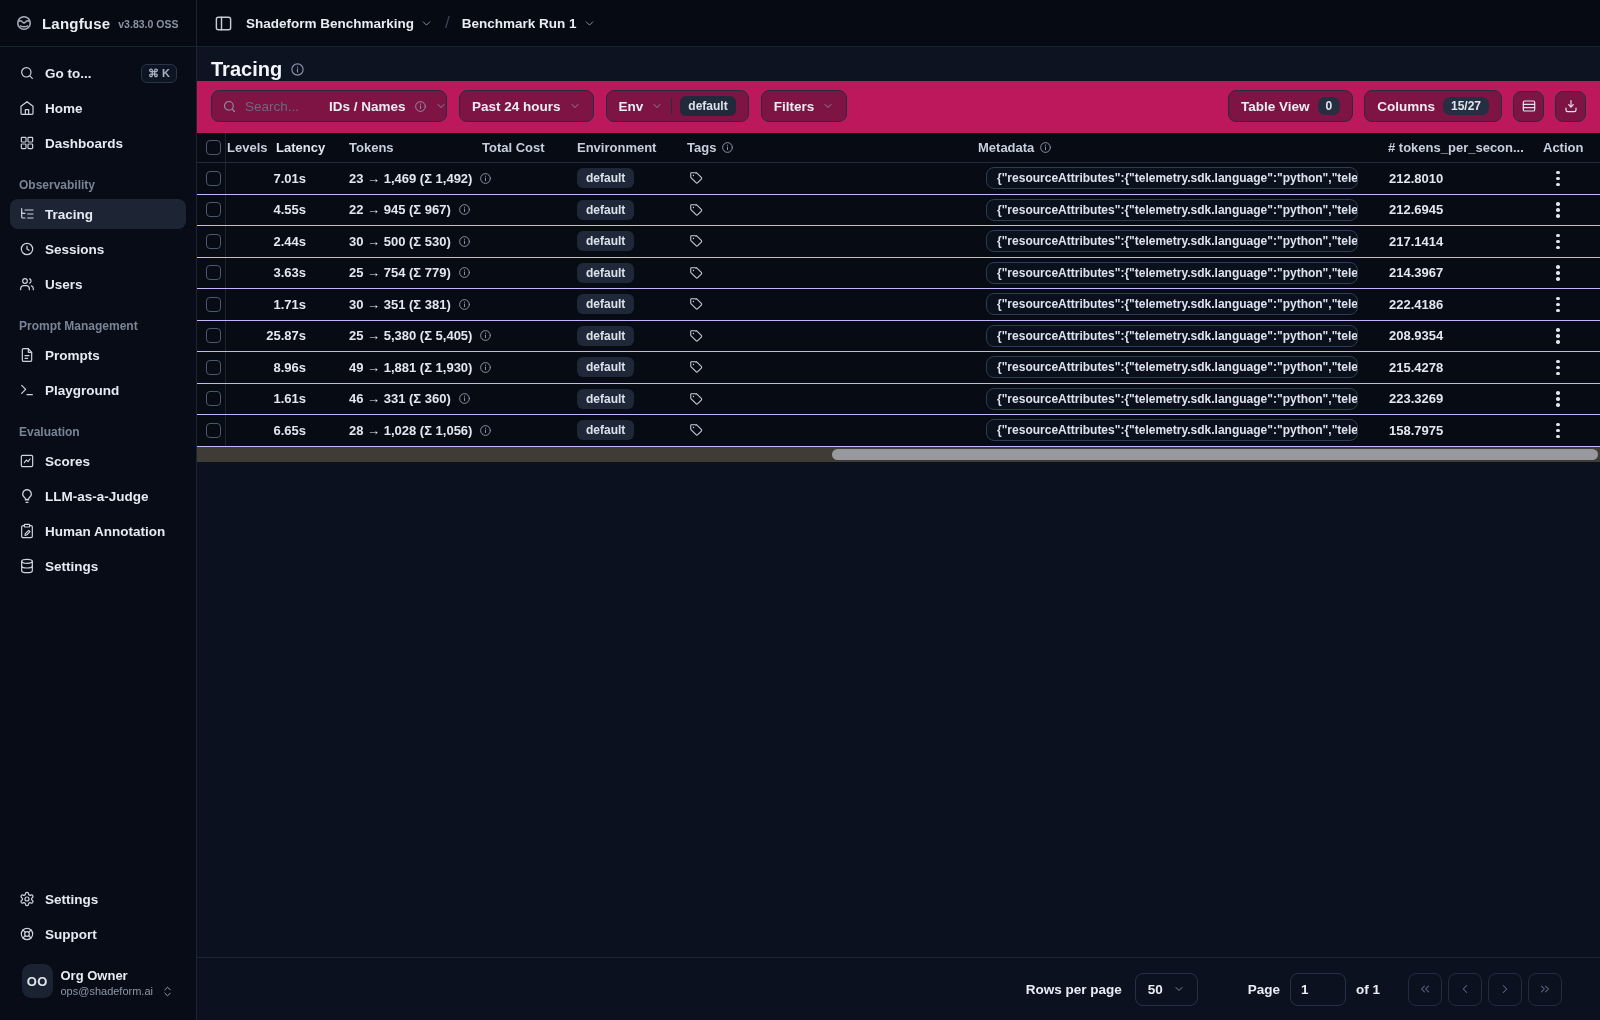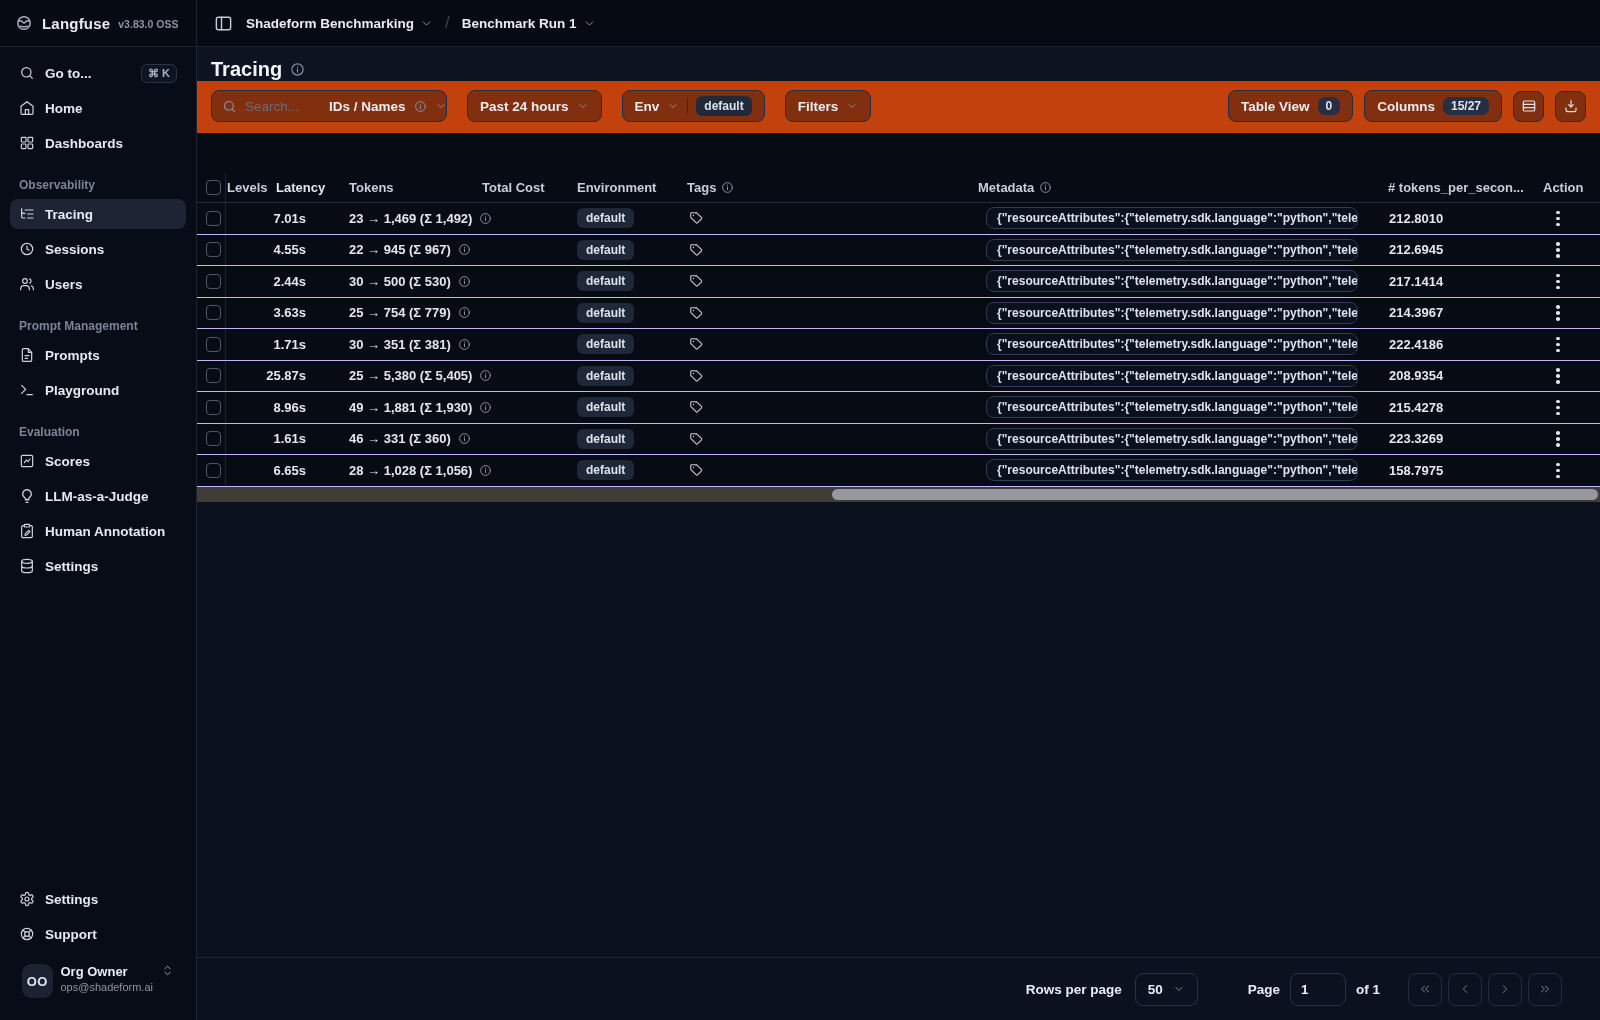--- a/index.html
+++ b/index.html
@@ -15,21 +15,21 @@
   .logo-mark { color:#a9b1bf; }
   .brand-name { font-size:15px; font-weight:700; letter-spacing:.2px; }
   .brand-ver { font-size:10.5px; font-weight:700; color:#8b93a4; margin-top:2px; }
   .side-nav { padding:11px 10px 8px; display:flex; flex-direction:column; }
   .side-item { display:flex; align-items:center; gap:10px; height:30px; padding:0 9px; border-radius:8px; font-size:13.5px; font-weight:600; color:#e6eaf2; margin-bottom:5px; cursor:pointer; }
   .side-item .ic { color:#cdd4e0; }
   .side-item.active { background:#1d2534; }
   .kbd { margin-left:auto; border:1px solid #2a3447; background:#0d1422; border-radius:6px; padding:2px 6px; font-size:11px; font-weight:600; color:#aab2c2; }
   .side-label { font-size:12px; font-weight:600; color:#7b8496; margin:15px 9px 7px; }
   .side-spacer { flex:1; }
-  .account { display:flex; align-items:flex-start; gap:8px; padding:10px 12px 14px; cursor:pointer; }
+  .account { display:flex; align-items:flex-end; gap:8px; padding:10px 12px 14px; cursor:pointer; }
   .avatar { width:34px; height:34px; border-radius:9px; background:#1b2332; display:flex; align-items:center; justify-content:center; font-size:13px; font-weight:700; color:#dfe5ee; letter-spacing:.5px; }
   .acct-name { font-size:13px; font-weight:700; line-height:1.2; }
   .acct-email { font-size:11px; color:#8e96a7; line-height:1.3; }
   .acct-chevrons { margin-left:auto; color:#9aa3b4; }
 
   
   .main { flex:1; display:flex; flex-direction:column; min-width:0; }
   .topbar { height:47px; background:#050a13; border-bottom:1px solid #1b2433; display:flex; align-items:center; padding:0 13px; gap:10px; }
   .icon-btn-plain { width:26px; height:26px; display:flex; align-items:center; justify-content:center; border-radius:6px; color:#c6cdd9; cursor:pointer; }
   .crumb { display:flex; align-items:center; gap:6px; font-size:13.5px; font-weight:600; cursor:pointer; }
@@ -38,36 +38,36 @@
 
   .page-head { background:#0d1321; padding:11px 14px 0; }
   .title-row { display:flex; align-items:center; gap:8px; }
   .page-title { font-size:20px; font-weight:700; color:#f2f5f9; }
   .info-ic { color:#8b93a4; }
   .tabs { display:flex; gap:24px; margin-top:9px; }
   .tab { font-size:14px; font-weight:600; padding:0 2px 9px; position:relative; color:#dde3ec; cursor:pointer; }
   .tab.active { color:#f4f7fb; }
   .tab.active::after { content:""; position:absolute; left:-2px; right:-2px; bottom:0; height:3.5px; border-radius:2px; background:#6e7889; }
 
-  .filter-bar { background:#c2410c; display:flex; align-items:center; gap:20px; padding:9px 14px 11px; }
+  .filter-bar { background:#be185d; display:flex; align-items:center; gap:12px; padding:9px 14px 11px; }
   .ctrl { height:32px; border:1px solid #242e41; border-radius:8px; display:flex; align-items:center; padding:0 12px; gap:8px; font-size:13.5px; font-weight:600; color:#e9edf4; background:rgba(9,14,24,.35); cursor:pointer; white-space:nowrap; }
   .ctrl .ic { color:#8a93a6; }
   .search-ctrl { width:236px; padding:0 10px; cursor:text; }
   .search-input { background:transparent; border:none; outline:none; width:76px; font-family:inherit; font-size:13.5px; color:#e8ecf3; }
   .search-input::placeholder { color:#636d80; font-weight:400; }
   .ctrl-divider { width:1px; height:16px; background:#242e41; }
   .mini-badge { background:#212a3b; border-radius:6px; padding:3px 8px; font-size:12px; font-weight:600; color:#dbe2ec; }
   .right-tools { margin-left:auto; display:flex; align-items:center; gap:11px; }
   .pill-badge { background:#262f41; border-radius:7px; padding:2px 8px; font-size:12px; font-weight:600; color:#dfe5ee; }
   .sq-btn { width:31px; height:31px; border:1px solid #242e41; border-radius:8px; display:flex; align-items:center; justify-content:center; color:#dfe5ee; cursor:pointer; background:rgba(9,14,24,.35); }
 
   
   .table { background:#060b14; }
   .tgrid { display:grid; grid-template-columns:29px 50px 64px 130px 107px 110px 285px 416px 147px 1fr; align-items:center; }
-  .thead { height:30px; border-bottom:1px solid #222c3e; font-size:13px; font-weight:600; color:#c7cfdd;margin-top:40px; }
+  .thead { height:30px; border-bottom:1px solid #222c3e; font-size:13px; font-weight:600; color:#c7cfdd; }
   .th { display:flex; align-items:center; gap:5px; white-space:nowrap; overflow:visible; }
   .trow { height:31.5px; border-bottom:1px solid #c4b5fd; font-size:13px; cursor:pointer; }
   .cell { display:flex; align-items:center; height:100%; min-width:0; }
   .c-check { padding-left:9px; border-right:1px solid #1b2433; }
   .checkbox { width:15px; height:15px; border:1.5px solid #4d5870; border-radius:4px; background:transparent; cursor:pointer; }
   .c-levels { padding-left:1px; }
   .c-latency { justify-content:flex-end; padding-right:34px; font-weight:600; color:#e2e7f0; }
   .h-latency { justify-content:flex-start; padding-right:0; }
   .c-tokens { padding-left:9px; gap:7px; font-weight:600; color:#e2e7f0; white-space:nowrap; }
   .c-cost { padding-left:12px; }

